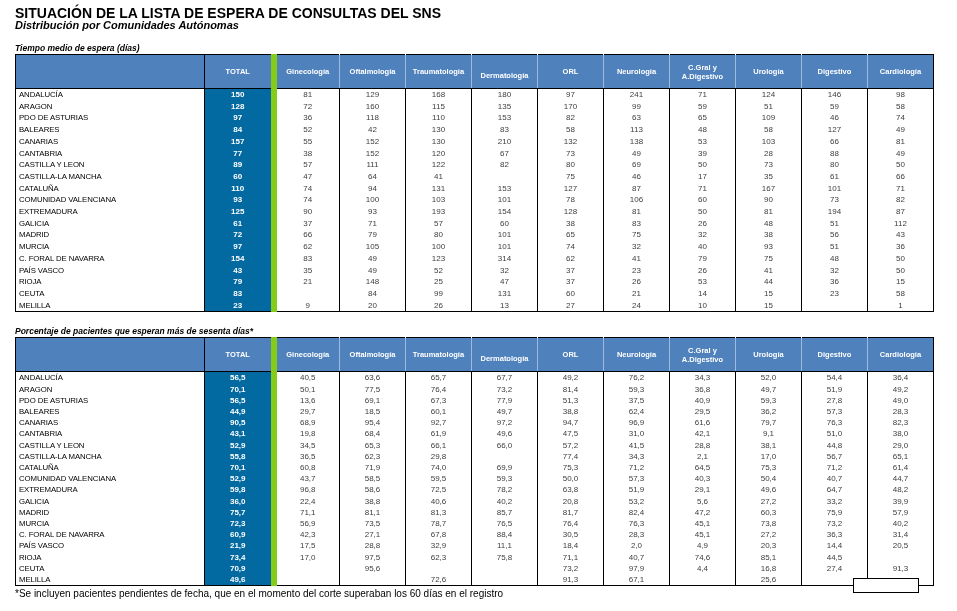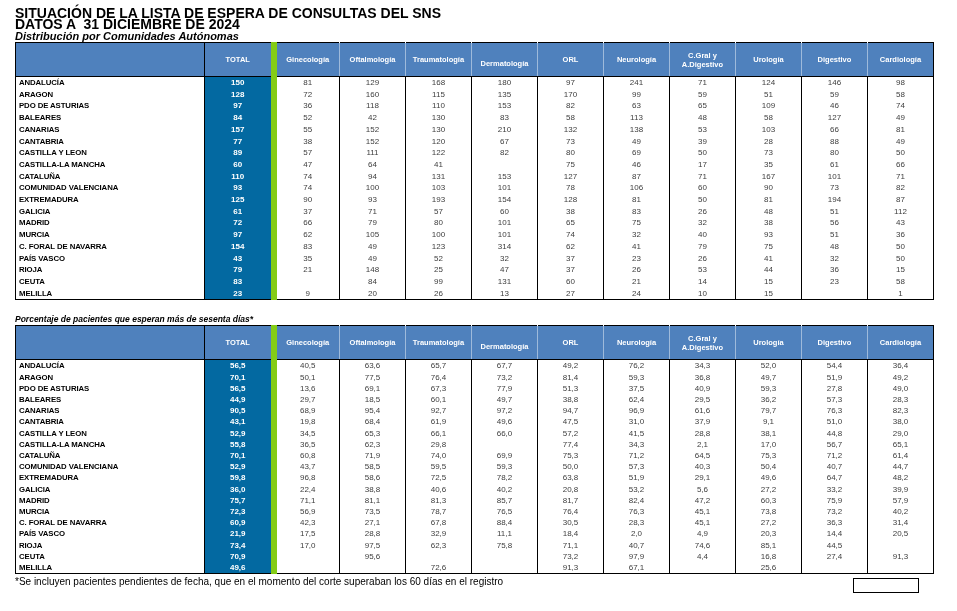--- a/index.html
+++ b/index.html
@@ -24,37 +24,37 @@
   }
   thead th:first-child{border-left:none;}
   thead th.derma{vertical-align:bottom;padding-bottom:8px;}
   thead th.totalcol,tbody td.totalcol{border-left:1px solid #000;border-right:6px solid #84cc16;}
   tbody td{
     font-size:8px;color:#3d3d3d;text-align:center;vertical-align:middle;
     padding:0;border-left:1px solid #000;overflow:hidden;white-space:nowrap;
   }
   tbody td:first-child{border-left:none;}
   tbody td.region{
-    text-align:left;font-weight:bold;color:#000;font-size:7.8px;padding-left:3px;
+    text-align:left;font-weight:normal;color:#000;font-size:7.8px;padding-left:3px;
     letter-spacing:-0.1px;
   }
   tbody td.totalcol{background:#0369a1;color:#fff;font-weight:bold;}
   #table-0 tbody td{height:11.7px;line-height:11.7px;}
   #table-1 tbody td{height:11.2px;line-height:11.2px;}
   .footnote{font-size:10px;margin-top:3px;line-height:10px;}
   .stray-box{position:absolute;left:853px;top:578px;width:64px;height:13px;border:1px solid #000;background:#fff;}
 </style>
 </head>
 <body>
 
 <div class="page">
   <div class="hline">SITUACIÓN DE LA LISTA DE ESPERA DE CONSULTAS DEL SNS</div>
-  <div class="hline">DATOS A  31 DICIEMBRE DE 2024</div>
   <div class="subtitle">Distribución por Comunidades Autónomas</div>
 
+  <div class="table-title tt1">Tiempo medio de espera (días)</div>
   <table id="table-0">
       <colgroup>
         <col style="width: 189px;">
         <col style="width: 69px;">
         <col style="width: 66px;">
         <col style="width: 66px;">
         <col style="width: 66px;">
         <col style="width: 66px;">
         <col style="width: 66px;">
         <col style="width: 66px;">
@@ -456,21 +456,21 @@
         </tr>
         <tr>
           <td class="region">CANTABRIA</td>
           <td class="totalcol">43,1</td>
           <td>19,8</td>
           <td>68,4</td>
           <td>61,9</td>
           <td>49,6</td>
           <td>47,5</td>
           <td>31,0</td>
-          <td>37,9</td>
+          <td>42,1</td>
           <td>9,1</td>
           <td>51,0</td>
           <td>38,0</td>
         </tr>
         <tr>
           <td class="region">CASTILLA Y LEON</td>
           <td class="totalcol">52,9</td>
           <td>34,5</td>
           <td>65,3</td>
           <td>66,1</td>

